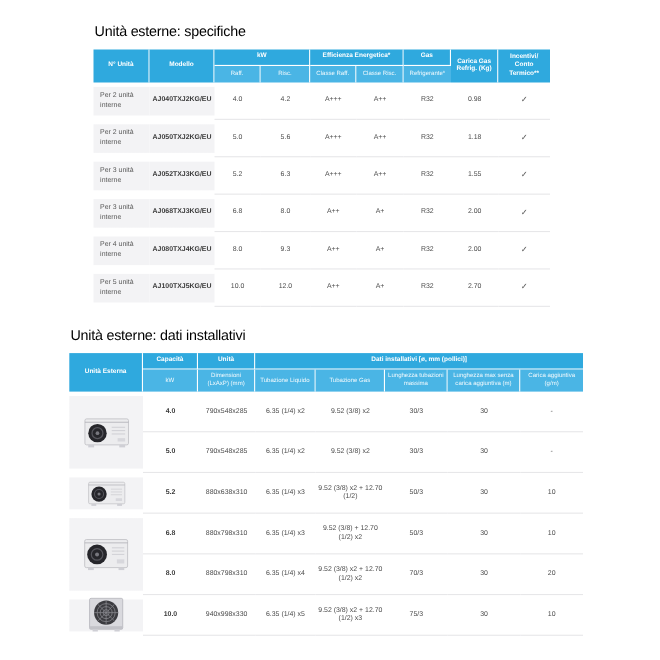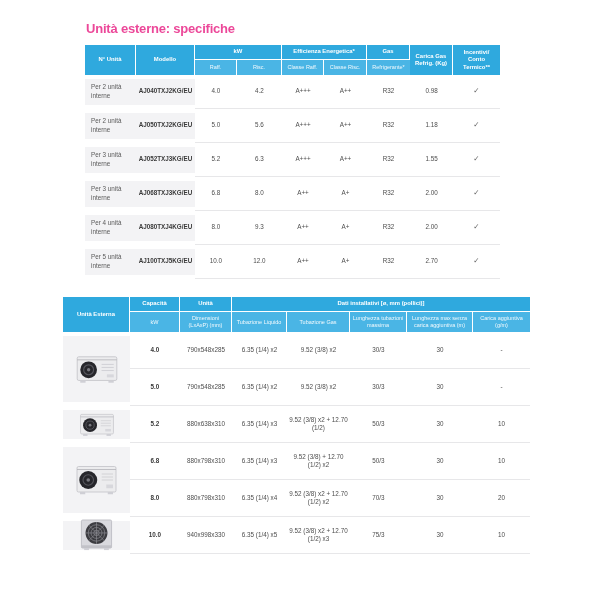--- a/index.html
+++ b/index.html
@@ -1,21 +1,21 @@
 <!DOCTYPE html>
 <html><head>
 <meta charset="utf-8">
 <style>
   html,body{margin:0;padding:0;background:#fff;}
   body{width:600px;height:600px;font-family:"Liberation Sans",sans-serif;}
   .page{position:relative;width:600px;height:600px;background:#fff;overflow:hidden;}
 
   .section1{position:absolute;left:85px;top:21px;width:415px;}
   .section2{position:absolute;left:63px;top:297px;width:467px;}
-  .sec-title{font-size:13px;font-weight:bold;color:#ec4899;margin:0 0 9px 1px;letter-spacing:-0.2px;}
+  .sec-title{font-size:13px;font-weight:normal;color:#000000;margin:0 0 9px 1px;letter-spacing:-0.2px;}
 
   table{border-collapse:separate;border-spacing:0;table-layout:fixed;width:100%;}
 
   
   th{background:#2fa9de;color:#fff;font-weight:bold;font-size:5.9px;line-height:1.25;
      padding:1px 2px;text-align:center;vertical-align:middle;border-right:1px solid #fff;box-sizing:border-box;}
   th:last-child{border-right:none;}
   th.grp{border-bottom:1px solid #fff;}
   tr.subrow th{background:#4ab5e5;color:rgba(255,255,255,0.93);font-weight:normal;font-size:5.5px;}
   .t1 thead tr{height:15px;}
@@ -139,20 +139,21 @@
           <td>A+</td>
           <td>R32</td>
           <td>2.70</td>
           <td class="check">✓</td>
         </tr>
       </tbody>
     </table>
   </div>
 
   <div class="section2">
+    <h2 class="sec-title">Unità esterne: dati installativi</h2>
 
     <table class="t2">
       <colgroup>
         <col style="width:67px">
           <col style="width:50px">
           <col style="width:52px">
           <col style="width:55px">
         <col style="width:63px">
           <col style="width:57px">
           <col style="width:66px">

